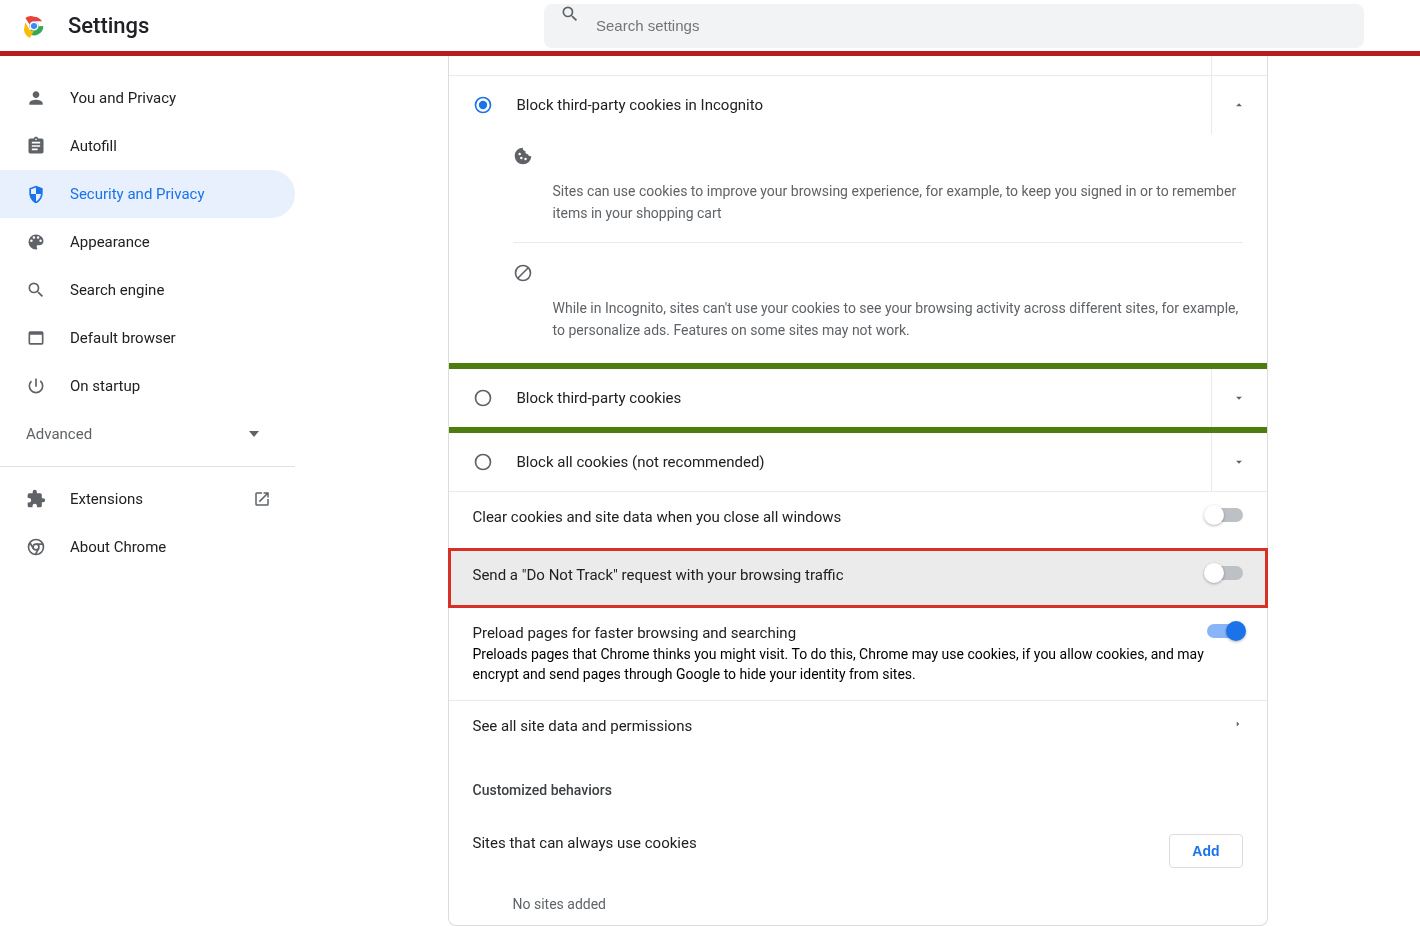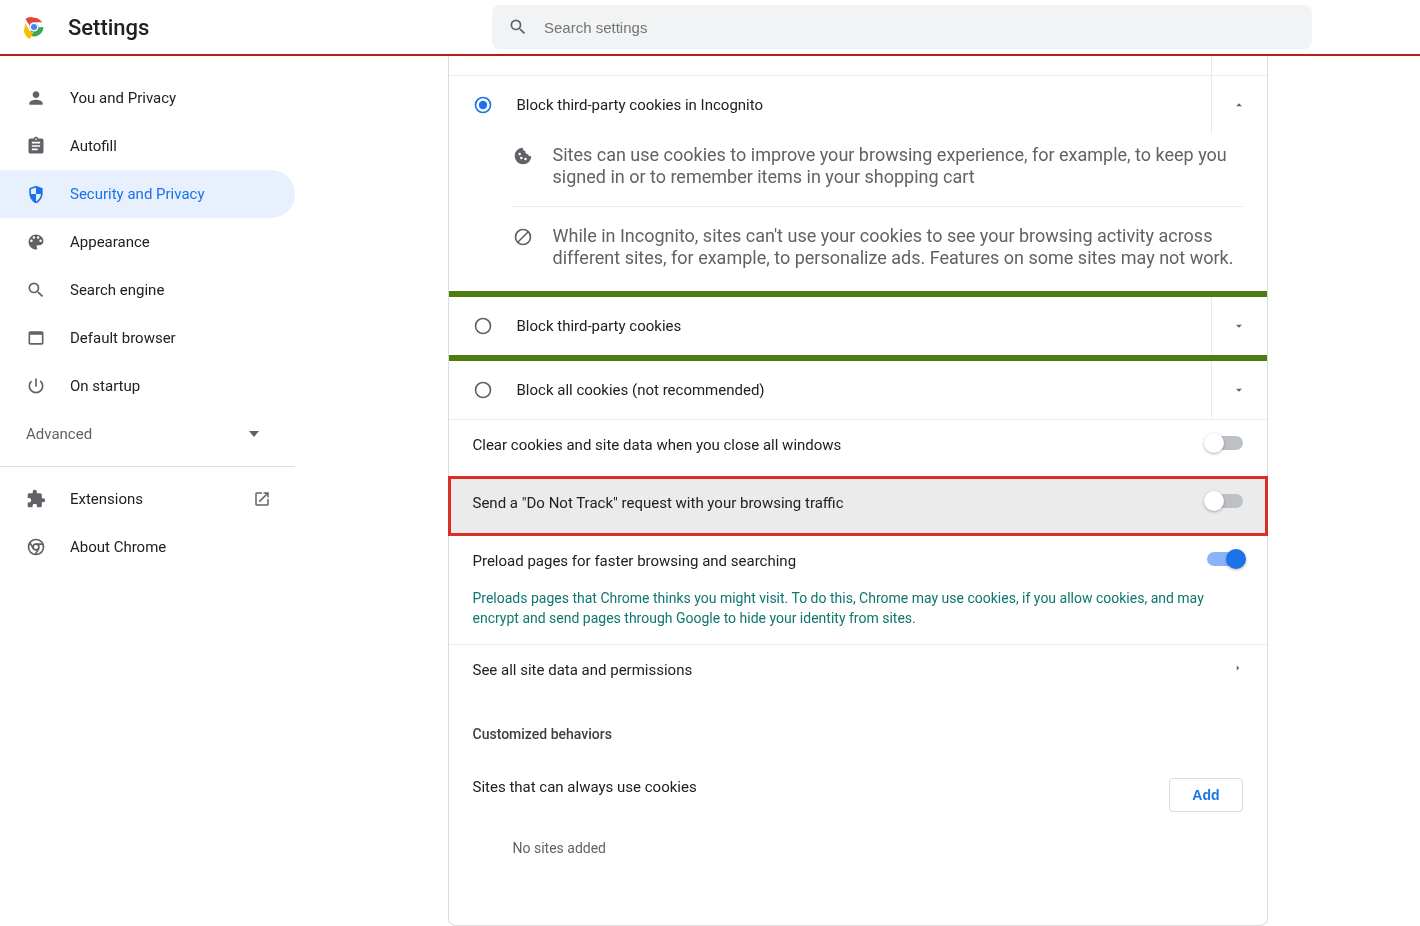--- a/index.html
+++ b/index.html
@@ -10,37 +10,36 @@
     background: #fff;
     width: 1420px;
     height: 926px;
     overflow: hidden;
   }
   .header {
     display: flex;
     align-items: center;
     height: 56px;
     padding: 0 20px;
-    border-bottom: 2px solid #b91c1c;
+    border-bottom: 5px solid #b91c1c;
   }
   .chrome-logo {
     width: 28px; height: 28px; margin-right: 20px;
   }
   .settings-title {
     font-size: 22px; font-weight: 500; color: #202124;
   }
   .search-container {
     margin-left: auto;
-    margin-right: 88px;
+    margin-right: 36px;
     width: 820px;
     height: 44px;
     background: #f1f3f4;
     border-radius: 8px;
     display: flex;
-    align-items: center;
     padding: 0 16px;
   }
   .search-container svg { margin-right: 16px; flex-shrink:0; }
   .search-input {
     border: none; background: transparent; outline: none;
     font-size: 15px; width: 100%; color: #5f6368;
   }
   .layout { display: flex; height: calc(100% - 56px); }
   .sidebar { width: 295px; padding-top: 18px; }
   .sidebar-item {
@@ -90,29 +89,29 @@
   }
   .radio-label { margin-left: 24px; flex:1; font-size:15px; color:#202124;}
   .expand-box {
     width:56px; height:58px; display:flex; align-items:center; justify-content:center;
     border-left:1px solid #e8eaed; margin-right:-24px; cursor:pointer;
   }
   .info-row {
     display:flex; padding: 10px 24px 10px 64px; align-items:flex-start;
   }
   .info-icon { width:20px; height:20px; fill:#5f6368; flex-shrink:0; margin-top:2px;}
-  .info-text { margin-left:20px; color:#5f6368; font-size:18px; line-height:22px; }
+  .info-text { margin-left:20px; color:#5f6368; font-size:14px; line-height:22px;margin-top:36px; }
   .info-divider { height:1px; background:#e8eaed; margin: 8px 24px 8px 64px; }
   .setting-row {
     display:flex; align-items:flex-start; padding: 16px 24px; min-height:58px;
     border-top:1px solid #e8eaed;
   }
   .setting-text { flex:1; }
   .setting-title { font-size:15px; color:#202124; }
-  .setting-sub { font-size:14px; color:#0f766e; line-height:20px; margin-top:18px;}
+  .setting-sub { font-size:14px; color:#000000; line-height:20px; margin-top:2px;}
   .toggle {
     width:36px; height:14px; border-radius:7px; position:relative; flex-shrink:0;
   }
   .toggle .knob {
     width:20px; height:20px; border-radius:50%; position:absolute; top:-3px;
     box-shadow: 0 1px 3px rgba(0,0,0,0.3);
   }
   .toggle.off { background:#bdc1c6; }
   .toggle.off .knob { left:-3px; background:#fff; }
   .toggle.on { background:#8ab4f8; }

